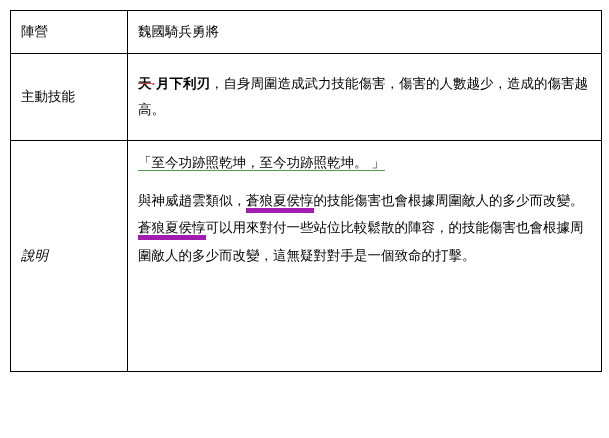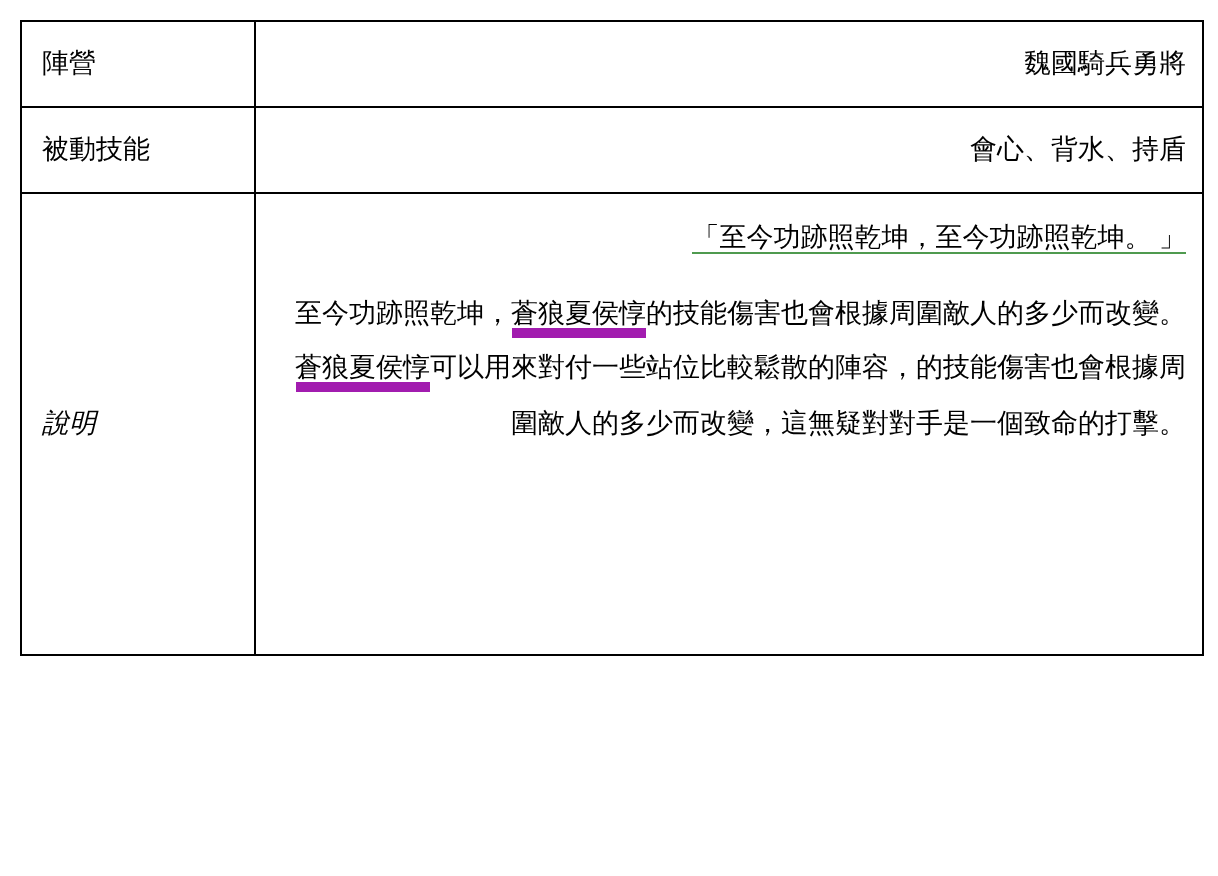--- a/index.html
+++ b/index.html
@@ -36,21 +36,21 @@
     font-size: 13.5px;
     line-height: 1.9;
     word-break: break-all;
   }
   td.label {
     width: 98px;
     text-align: left;
     vertical-align: middle;
   }
   td.value {
-    text-align: right;
+    text-align: left;
   }
   .row-camp td { height: 30px; }
   .row-active td { height: 74px; vertical-align: middle; }
   .row-passive td { height: 30px; }
   .row-desc td { height: 214px; vertical-align: middle; }
   .row-desc td.value { padding-top: 8px; padding-bottom: 8px; vertical-align: top; }
   .row-desc td.label { vertical-align: middle; font-style: italic; }
   .skillname { font-weight: bold; }
   .strike-dot {
     position: relative;
@@ -85,33 +85,35 @@
 
 <div class="sheet">
   <table class="info">
     <tbody>
 
       <tr class="row-camp">
         <td class="label">陣營</td>
         <td class="value">魏國騎兵勇將</td>
       </tr>
 
+      <tr class="row-active">
+        <td class="label">主動技能</td>
+        <td class="value">
+          <span class="strike-dot">天</span><span class="dot-red">·</span><span class="skillname">月下利刃</span><span>，自身周圍造成武力技能傷害，傷害的人數越少，造成的傷害越高。</span>
+        </td>
+      </tr>
 
-      <tr class="row-passive">
-        <td class="label">被動技能</td>
-        <td class="value">會心、背水、持盾</td>
-      </tr>
 
       <tr class="row-desc">
         <td class="label">說明</td>
         <td class="value">
           <p class="desc-p">
             <span class="u-line-g">「至今功跡照乾坤，至今功跡照乾坤。 」</span>
           </p>
           <p class="desc-p cell-pad-top">
-            <span>至今功跡照乾坤，</span><span class="u-line">蒼狼夏侯惇</span><span>的技能傷害也會根據周圍敵人的多少而改變。</span><span class="u-line">蒼狼夏侯惇</span><span>可以用來對付一些站位比較鬆散的陣容，的技能傷害也會根據周圍敵人的多少而改變，這無疑對對手是一個致命的打擊。</span>
+            <span>與神威趙雲類似，</span><span class="u-line">蒼狼夏侯惇</span><span>的技能傷害也會根據周圍敵人的多少而改變。</span><span class="u-line">蒼狼夏侯惇</span><span>可以用來對付一些站位比較鬆散的陣容，的技能傷害也會根據周圍敵人的多少而改變，這無疑對對手是一個致命的打擊。</span>
           </p>
         </td>
       </tr>
 
     </tbody>
   </table>
 </div>
 
 </body></html>

